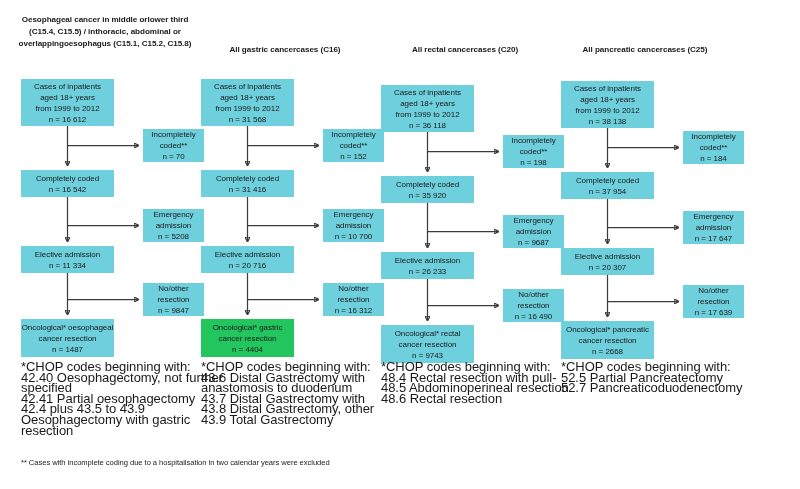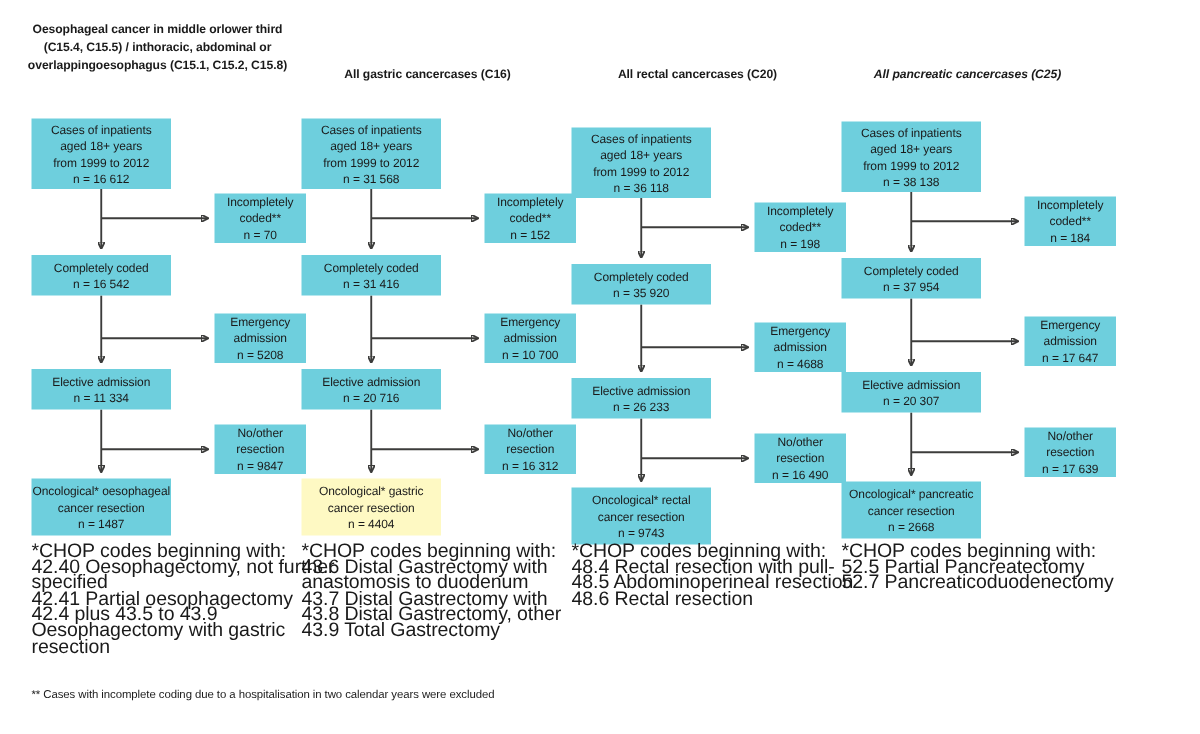--- a/index.html
+++ b/index.html
@@ -193,21 +193,21 @@
       </div>
       <div class="node main-node" style="top: 246px; height: 27px; background: rgb(110, 207, 221);">
         <span class="ln">Elective admission</span>
         <span class="ln">n = 20 716</span>
       </div>
       <div class="node side-node" style="top: 283px; height: 33px; background: rgb(110, 207, 221);">
         <span class="ln">No/other</span>
         <span class="ln">resection</span>
         <span class="ln">n = 16 312</span>
       </div>
-      <div class="node main-node" style="top: 319px; height: 38px; background: #fef9c3;">
+      <div class="node main-node" style="top: 319px; height: 38px; background: #22c55e;">
         <span class="ln">Oncological* gastric</span>
         <span class="ln">cancer resection</span>
         <span class="ln">n = 4404</span>
       </div>
       <div class="footnote" style="top: 362px;">
         <span class="ln">*CHOP codes beginning with:</span>
         <span class="ln">43.6 Distal Gastrectomy with</span>
         <span class="ln">anastomosis to duodenum</span>
         <span class="ln">43.7 Distal Gastrectomy with</span>
         <span class="ln">43.8 Distal Gastrectomy, other</span>
@@ -240,21 +240,21 @@
         <span class="ln">coded**</span>
         <span class="ln">n = 198</span>
       </div>
       <div class="node main-node" style="top: 176px; height: 27px; background: rgb(110, 207, 221);">
         <span class="ln">Completely coded</span>
         <span class="ln">n = 35 920</span>
       </div>
       <div class="node side-node" style="top: 215px; height: 33px; background: rgb(110, 207, 221);">
         <span class="ln">Emergency</span>
         <span class="ln">admission</span>
-        <span class="ln">n = 4688</span>
+        <span class="ln">n = 9687</span>
       </div>
       <div class="node main-node" style="top: 252px; height: 27px; background: rgb(110, 207, 221);">
         <span class="ln">Elective admission</span>
         <span class="ln">n = 26 233</span>
       </div>
       <div class="node side-node" style="top: 289px; height: 33px; background: rgb(110, 207, 221);">
         <span class="ln">No/other</span>
         <span class="ln">resection</span>
         <span class="ln">n = 16 490</span>
       </div>
@@ -264,21 +264,21 @@
         <span class="ln">n = 9743</span>
       </div>
       <div class="footnote" style="top: 362px;">
         <span class="ln">*CHOP codes beginning with:</span>
         <span class="ln">48.4 Rectal resection with pull-</span>
         <span class="ln">48.5 Abdominoperineal resection</span>
         <span class="ln">48.6 Rectal resection</span>
       </div>
     </div>
     <div class="column" id="col-3">
-      <div class="col-header" style="top: 44px; font-style: italic;"><span class="ln">All pancreatic cancer</span><span class="ln">cases (C25)</span></div>
+      <div class="col-header" style="top: 44px;"><span class="ln">All pancreatic cancer</span><span class="ln">cases (C25)</span></div>
       <svg class="conn" width="200" height="489" style="left: 0px; top: 0px;">
         <defs>
           <marker id="ah3" markerWidth="5" markerHeight="5" refX="4" refY="2.5" orient="auto" markerUnits="userSpaceOnUse">
             <path d="M0,0 L5,2.5 L0,5 z" fill="#3c3c3b" stroke="none"></path>
           </marker>
         </defs>
         <line x1="67.5" y1="128" x2="67.5" y2="167" marker-end="url(#ah3)"></line>
         <line x1="67.5" y1="147.5" x2="138" y2="147.5" marker-end="url(#ah3)"></line>
         <line x1="67.5" y1="199" x2="67.5" y2="243" marker-end="url(#ah3)"></line>
         <line x1="67.5" y1="227.5" x2="138" y2="227.5" marker-end="url(#ah3)"></line>

